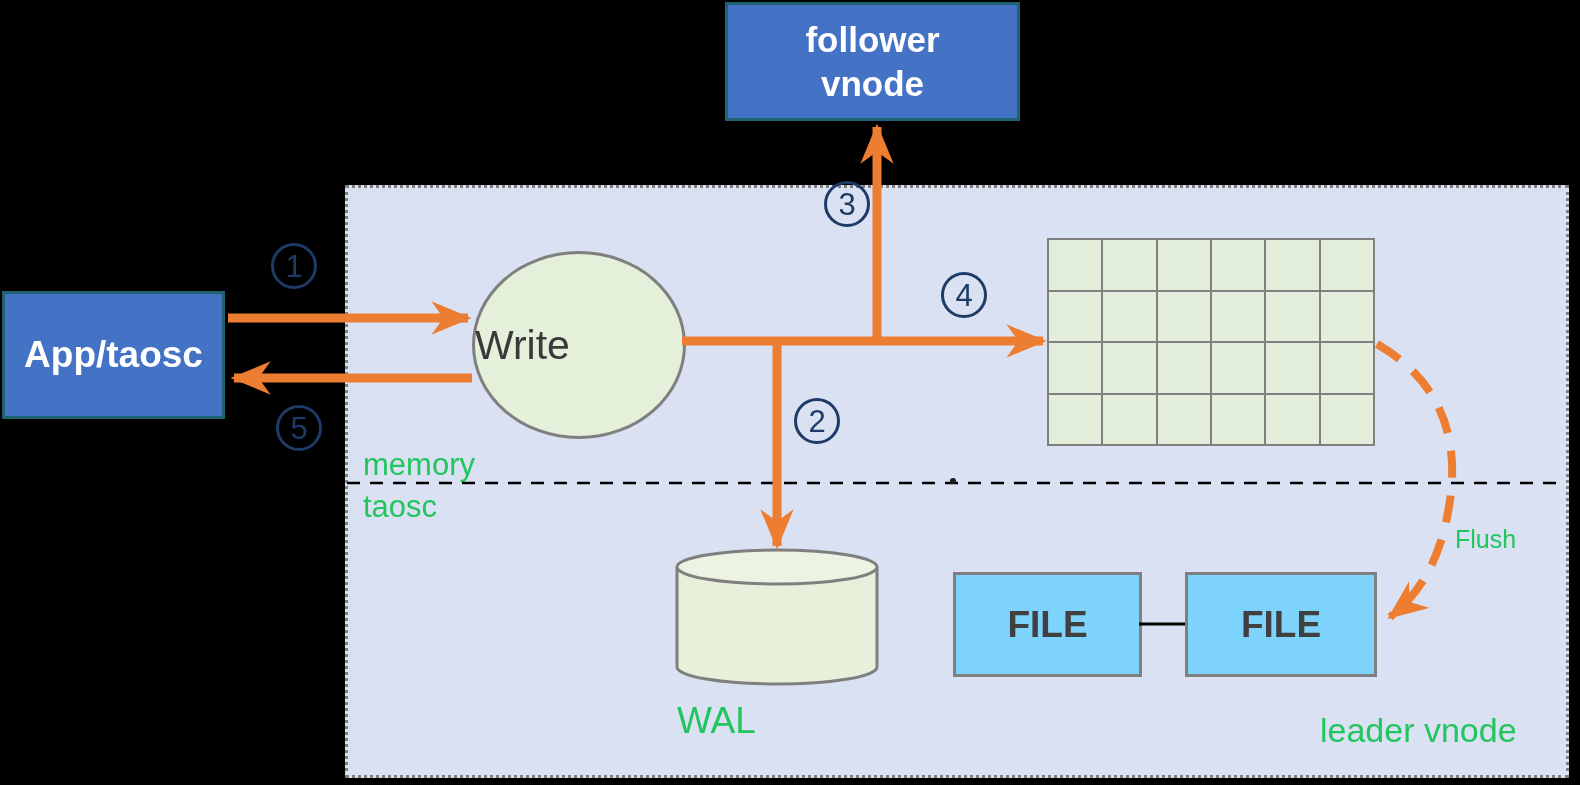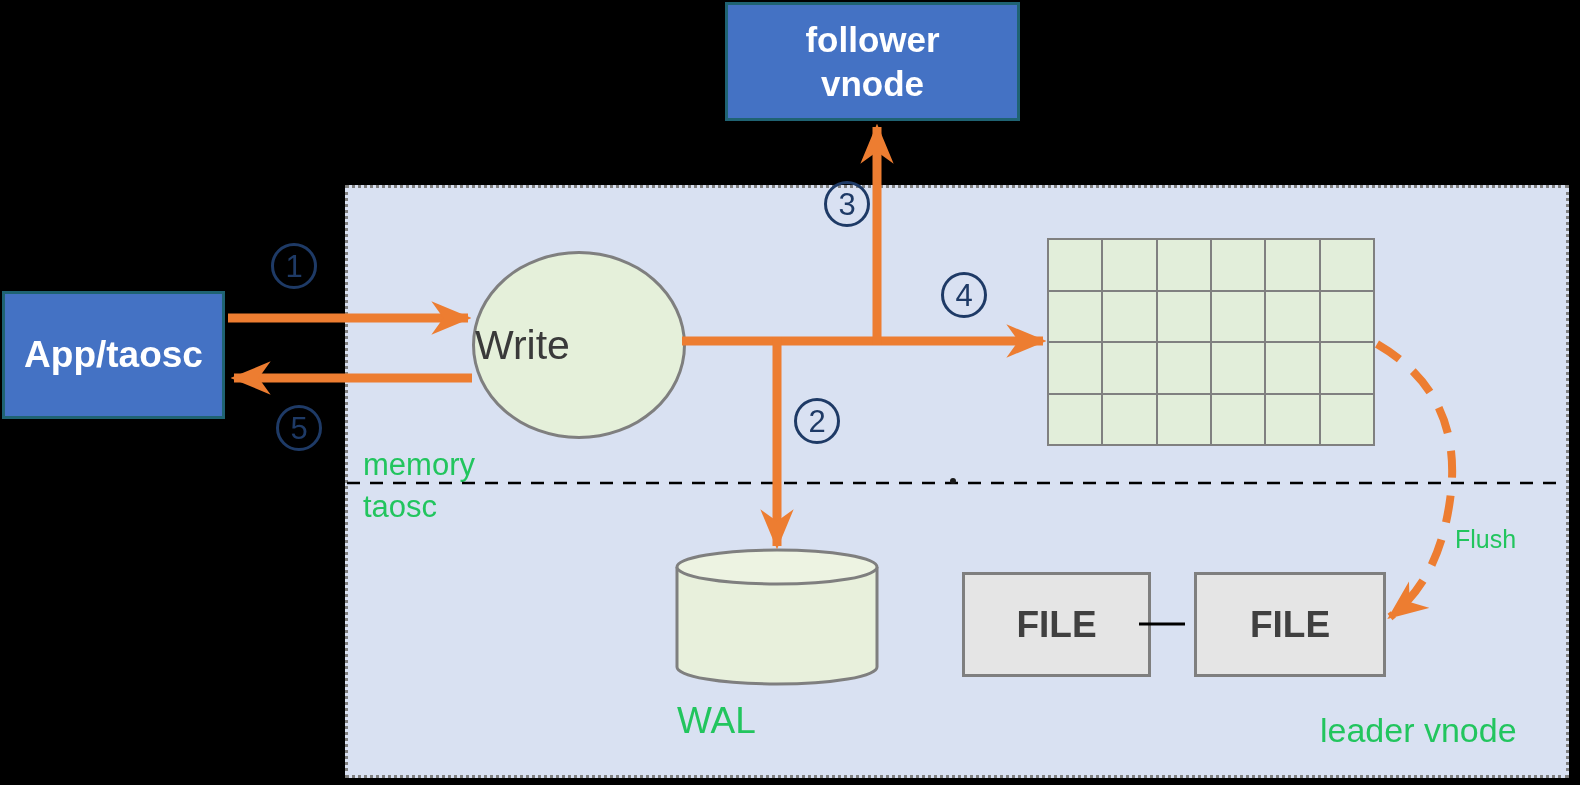--- a/index.html
+++ b/index.html
@@ -22,23 +22,23 @@
     background:#E5F0DA;border:3px solid #7F7F7F;border-radius:50%;
     display:flex;align-items:center;justify-content:flex-start;
     font-size:41px;font-weight:normal;color:#3A3A3A;}
 
   
   .memtable{position:absolute;left:1047px;top:238px;width:324px;height:204px;
     background:#808080;border:2px solid #808080;display:grid;gap:2px;}
   .memtable .cell{background:#E2EEDA;}
 
   
-  .file-node{position:absolute;background:#e5e5e5;border:3px solid #7F7F7F;
+  .file-node{position:absolute;background:#7dd3fc;border:3px solid #7F7F7F;
     display:flex;align-items:center;justify-content:center;
-    font-size:37px;font-weight:bold;color:#404040;margin-left:9px;}
+    font-size:37px;font-weight:bold;color:#404040;}
   .file-1{left:953px;top:572px;width:183px;height:99px;}
   .file-2{left:1185px;top:572px;width:186px;height:99px;}
 
   
   .step{position:absolute;width:40px;height:40px;border:3px solid #1E3A66;
     border-radius:50%;color:#1E3A66;display:flex;align-items:center;
     justify-content:center;font-size:31px;line-height:1;}
   .step-1{left:271px;top:243px;}
   .step-2{left:794px;top:398px;}
   .step-3{left:824px;top:181px;}

